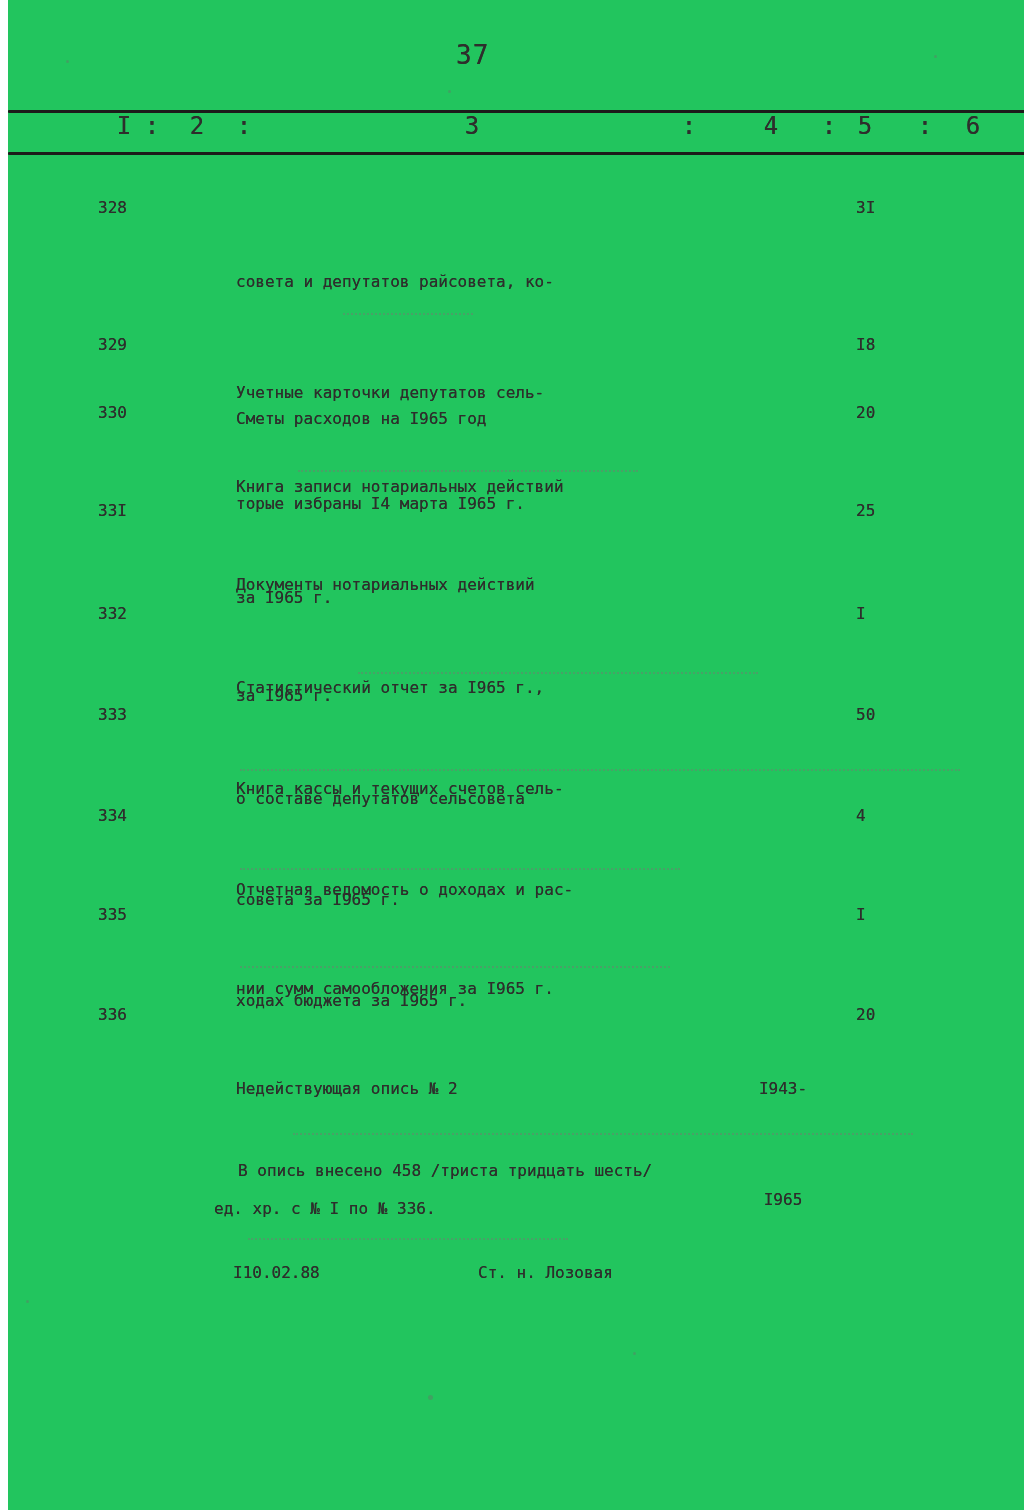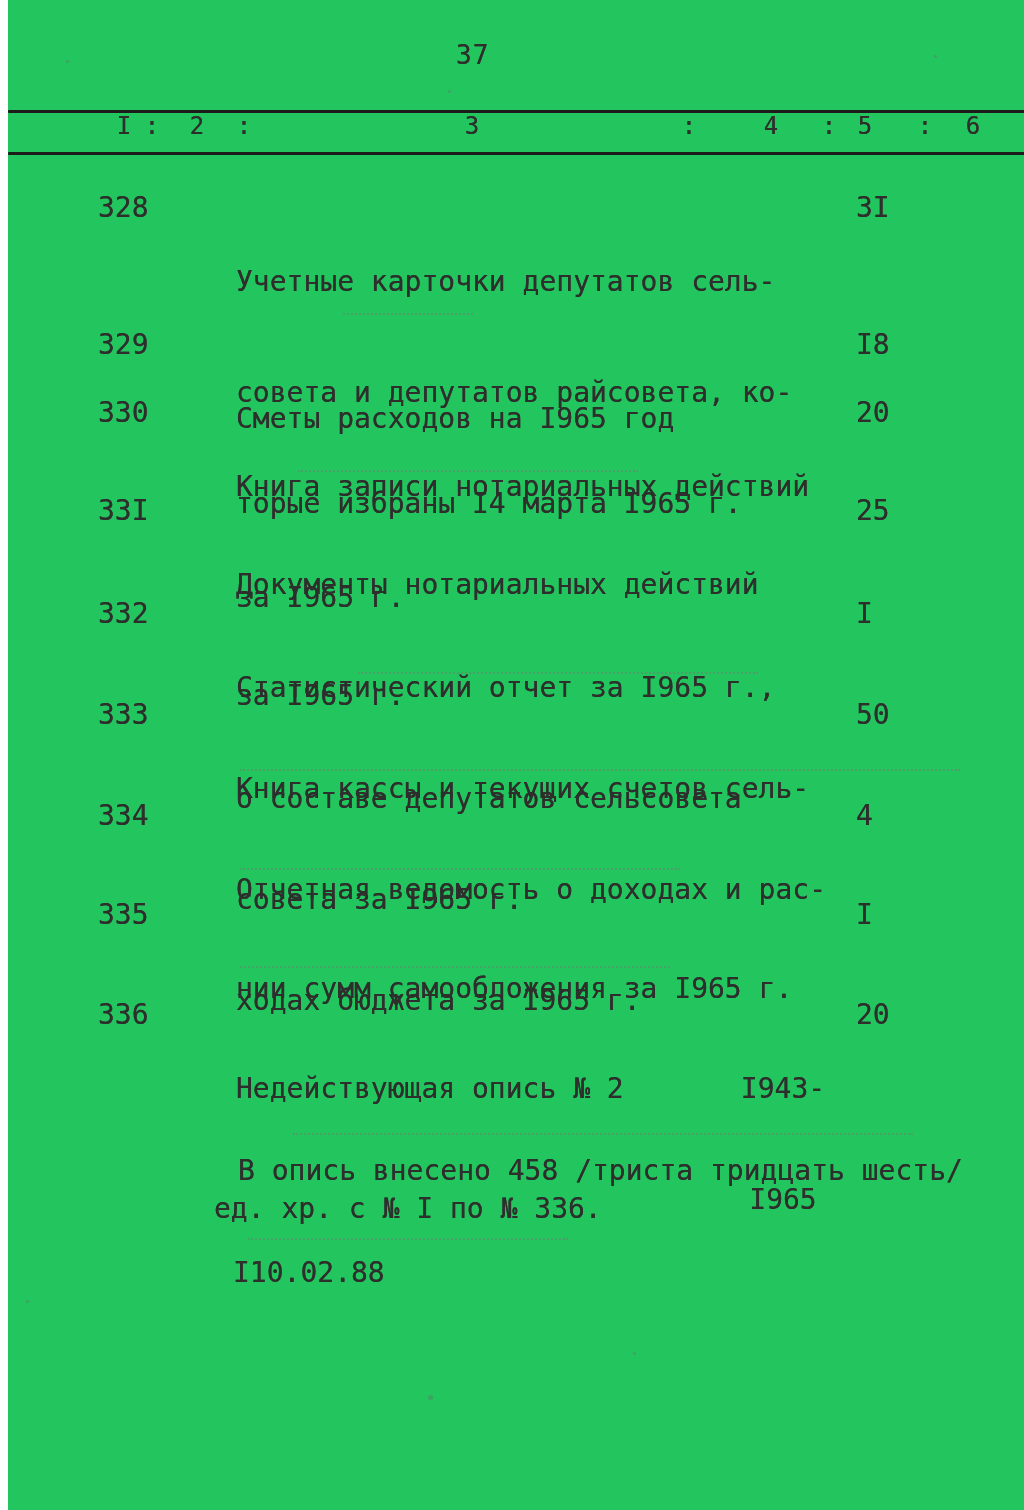--- a/index.html
+++ b/index.html
@@ -12,21 +12,21 @@
     position: relative;
     width: 1024px;
     height: 1510px;
     background: #22c55e;
     overflow: hidden;
     color: #2d2d2b;
     margin-left: 8px;
   }
   .txt {
     position: absolute;
-    font-size: 28px;
+    font-size: 16px;
     line-height: 37px;
     white-space: pre;
     color: #2e2e2c;
     text-shadow: 0 0 0.5px rgba(45,45,43,0.85);
   }
   .page-number {
     position: absolute;
     top: 40px;
     left: 448px;
     font-size: 26px;
@@ -89,22 +89,22 @@
   <span class="hdr" style="left:681px">:</span>
   <span class="hdr" style="left:763px">4</span>
   <span class="hdr" style="left:821px">:</span>
   <span class="hdr" style="left:857px">5</span>
   <span class="hdr" style="left:917px">:</span>
   <span class="hdr" style="left:965px">6</span>
 
   <div class="row" style="top:189px">
     <span class="txt num">328</span>
     <div class="txt desc">
+      <span>совета и депутатов райсовета, ко-</span>
       <span>Учетные карточки депутатов сель-</span>
-      <span>совета и депутатов райсовета, ко-</span>
       <span>торые избраны I4 марта I965 г.</span>
     </div>
     <span class="txt count">3I</span>
   </div>
 
   <div class="row" style="top:326px">
     <span class="txt num">329</span>
     <div class="txt desc">
       <span>Сметы расходов на I965 год</span>
     </div>
@@ -172,20 +172,21 @@
     <div class="txt dates">
       <span>I943-</span>
       <span>I965</span>
     </div>
     <span class="txt count">20</span>
   </div>
 
   <div class="txt" style="top:1152px; left:230px">В опись внесено 458 /триста тридцать шесть/</div>
   <div class="txt" style="top:1190px; left:206px">ед. хр. с № I по № 336.</div>
   <div class="txt" style="top:1254px; left:225px">I10.02.88</div>
+  <div class="txt" style="top:1254px; left:470px">Ст. н. Лозовая</div>
 
   <div class="speck-row" style="top:313px; left:335px; width:130px"></div>
   <div class="speck-row" style="top:470px; left:290px; width:340px"></div>
   <div class="speck-row" style="top:672px; left:350px; width:400px"></div>
   <div class="speck-row" style="top:769px; left:232px; width:720px"></div>
   <div class="speck-row" style="top:868px; left:232px; width:440px"></div>
   <div class="speck-row" style="top:966px; left:232px; width:430px"></div>
   <div class="speck-row" style="top:1133px; left:285px; width:620px"></div>
   <div class="speck-row" style="top:1238px; left:240px; width:320px"></div>
   <div class="speck" style="top:60px; left:58px"></div>

